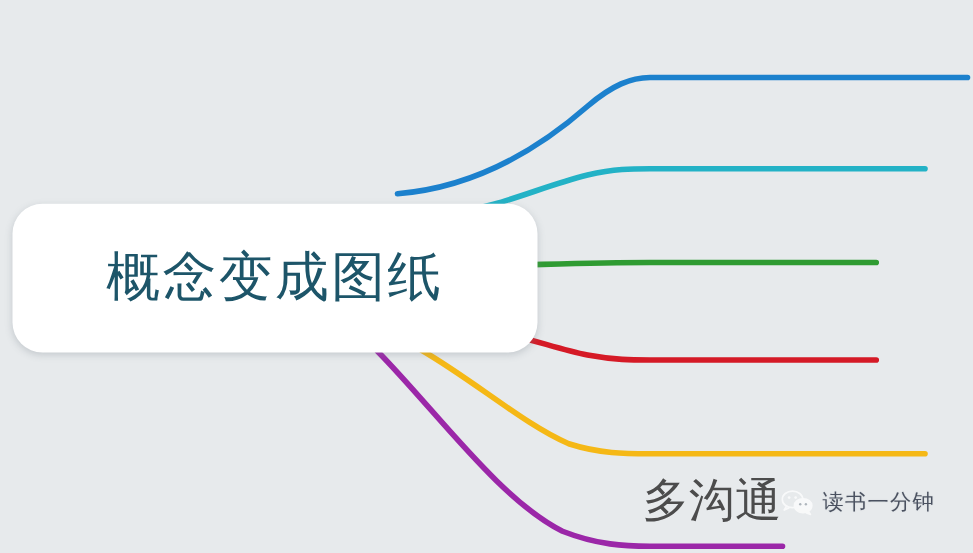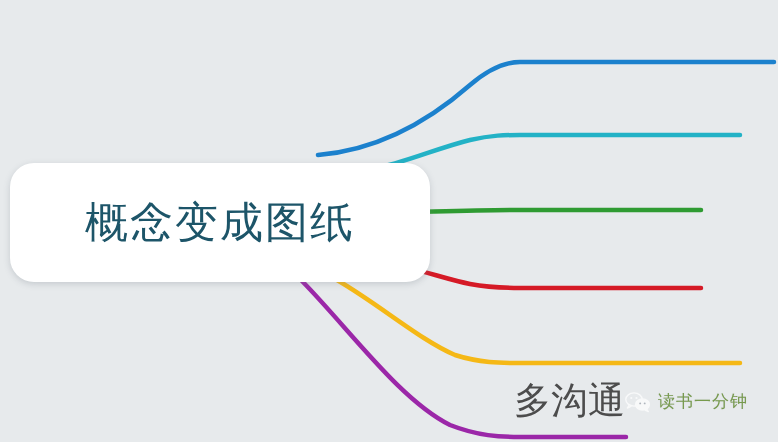--- a/index.html
+++ b/index.html
@@ -124,16 +124,16 @@
         <ellipse cx="9" cy="8.5" rx="8.2" ry="6.6" fill="none" stroke="#ffffff" stroke-width="1.4"></ellipse>
         <path d="M 4.5 13.5 L 2.4 17 L 6.4 15.2" fill="none" stroke="#ffffff" stroke-width="1.4" stroke-linejoin="round"></path>
         <circle cx="6.3" cy="7" r="1.1" fill="#ffffff"></circle>
         <circle cx="11.5" cy="7" r="1.1" fill="#ffffff"></circle>
         <ellipse cx="17.5" cy="13.5" rx="7" ry="5.6" fill="#ffffff" stroke="#ffffff" stroke-width="1.2"></ellipse>
         <path d="M 21.5 17.8 L 23.4 20.6 L 19.8 19.2" fill="#ffffff" stroke="#ffffff" stroke-width="1.2" stroke-linejoin="round"></path>
         <circle cx="15.2" cy="12.4" r="0.95" fill="#9aa3ab"></circle>
         <circle cx="19.7" cy="12.4" r="0.95" fill="#9aa3ab"></circle>
       </svg>
     </span>
-    <span class="wm-text" style="color: #4d7c0f;">读书一分钟</span>
+    <span class="wm-text" style="color: #0f172a;">读书一分钟</span>
   </div>
 
 </div>
 
 </body></html>

